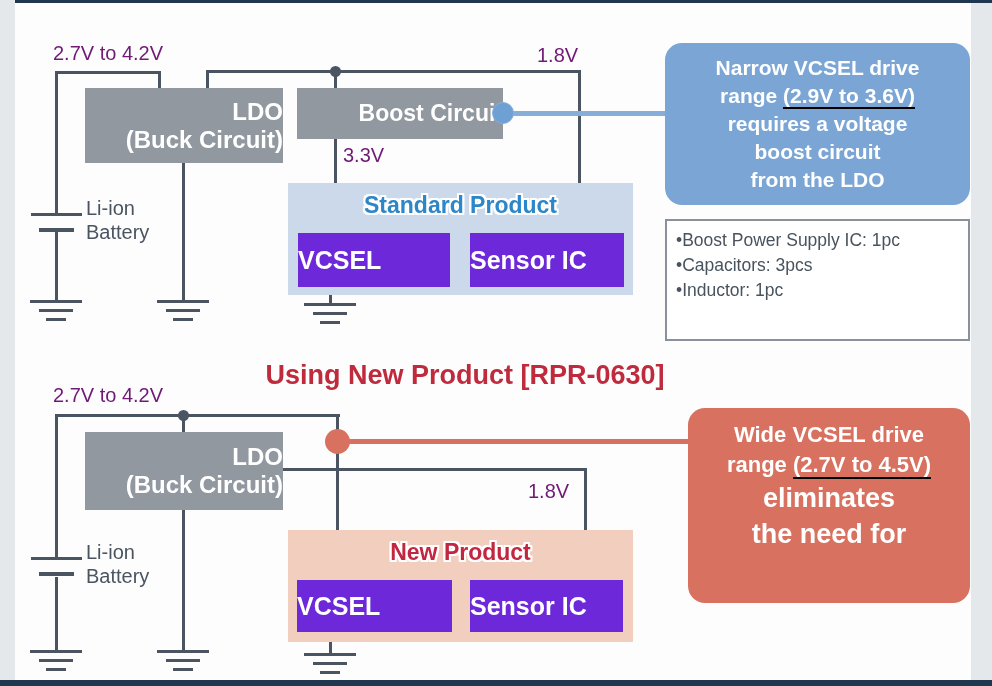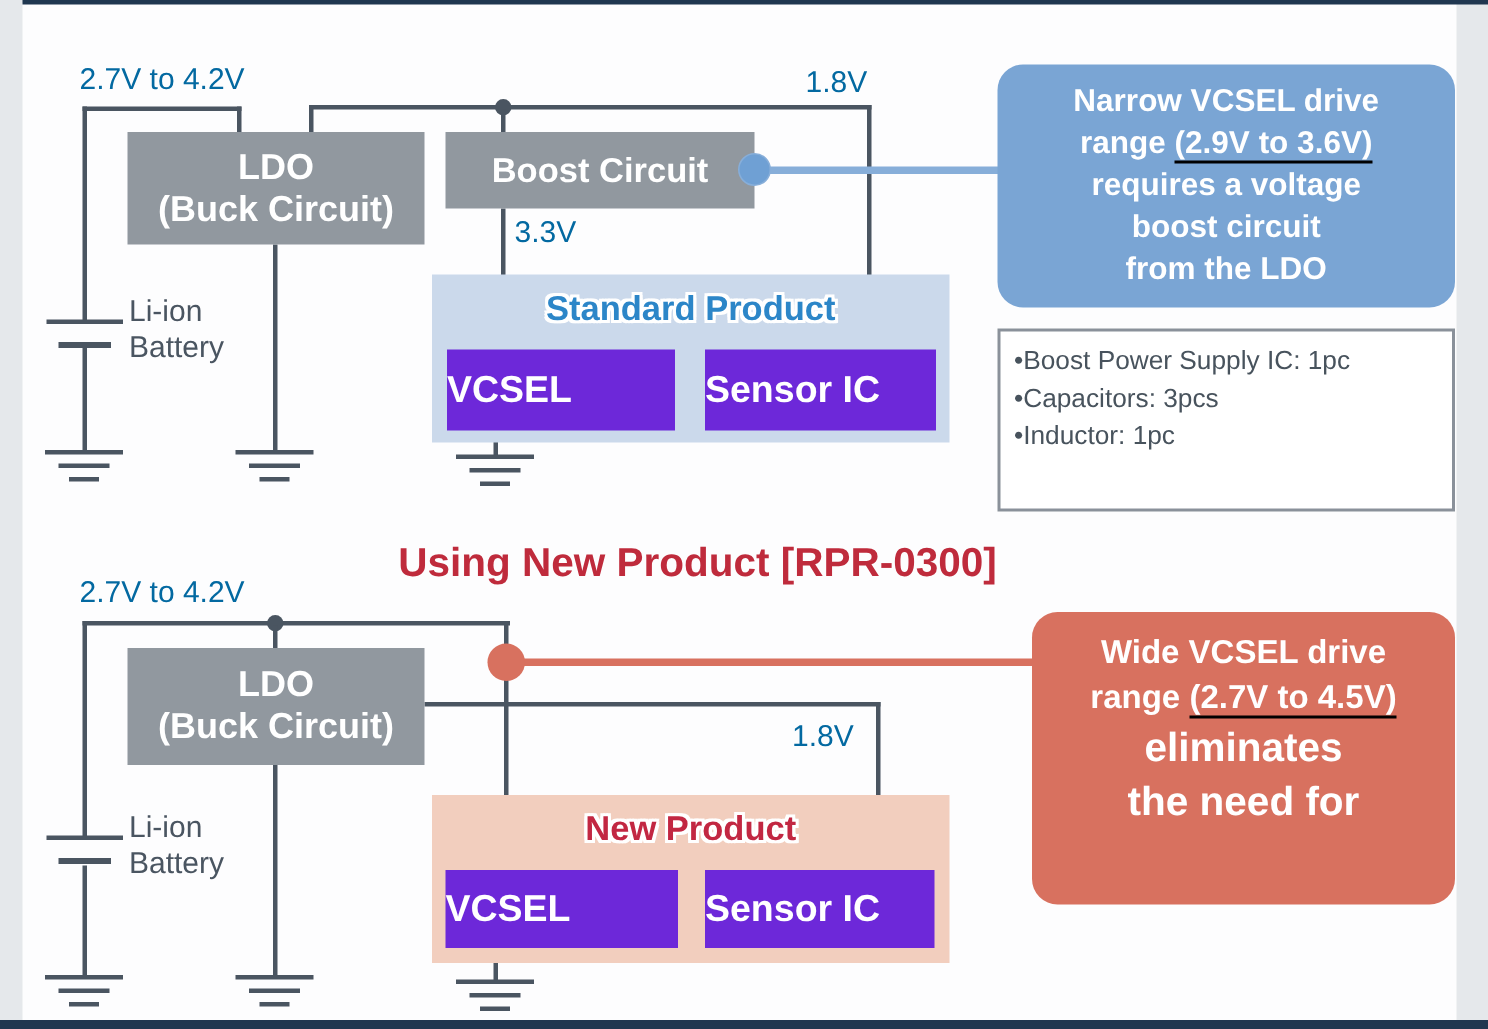--- a/index.html
+++ b/index.html
@@ -13,24 +13,24 @@
   .slide{position:absolute;left:15px;top:2px;width:956px;height:679px;background:#FDFDFE;}
   .bar-top{position:absolute;left:15px;top:0;width:977px;height:3px;background:#203750;}
   .bar-bottom{position:absolute;left:0;top:680px;width:992px;height:6px;background:#203750;}
   .wire{position:absolute;background:#4A5561;}
   .dot{position:absolute;background:#4A5561;border-radius:50%;width:11px;height:11px;}
 
   .sec-title{position:absolute;text-align:center;font-weight:bold;font-size:27px;letter-spacing:0px;}
   .t-blue{color:#2B7CBE;}
   .t-red{color:#BF2B3C;}
 
-  .vlabel{position:absolute;color:#0369a1;font-size:20px;white-space:nowrap;}
+  .vlabel{position:absolute;color:#701a75;font-size:20px;white-space:nowrap;}
 
   .block-gray{position:absolute;background:#91989F;color:#FFFFFF;font-weight:bold;
-    display:flex;flex-direction:column;align-items:center;justify-content:center;
+    display:flex;flex-direction:column;align-items:flex-end;justify-content:center;
     text-align:center;line-height:1.15;}
   .block-dark{position:absolute;background:#6d28d9;color:#FFFFFF;font-weight:bold;
     display:flex;align-items:center;justify-content:flex-start;font-size:25px;}
 
   .panel{position:absolute;}
   .panel-blue{background:#CBD9EB;}
   .panel-salmon{background:#F2CEBE;}
   .panel-label{position:absolute;left:0;width:100%;text-align:center;font-weight:bold;font-size:23px;
     text-shadow:-2px -2px 0 #fff,2px -2px 0 #fff,-2px 2px 0 #fff,2px 2px 0 #fff,0 -2px 0 #fff,0 2px 0 #fff,-2px 0 0 #fff,2px 0 0 #fff;}
   .pl-blue{color:#2C86C8;}
@@ -139,21 +139,21 @@
     <div class="co-line">boost circuit</div>
     <div class="co-line">from the LDO</div>
   </div>
 
   <div class="comp-box" style="left:665px;top:219px;width:305px;height:122px;">
     <div class="comp-item"><span>•</span><span>Boost Power Supply IC: 1pc</span></div>
     <div class="comp-item"><span>•</span><span>Capacitors: 3pcs</span></div>
     <div class="comp-item"><span>•</span><span>Inductor: 1pc</span></div>
   </div>
 
-  <div class="sec-title t-red" style="left:225px;top:360px;width:480px;">Using New Product [RPR-0300]</div>
+  <div class="sec-title t-red" style="left:225px;top:360px;width:480px;">Using New Product [RPR-0630]</div>
 
   <div class="vlabel" style="left:53px;top:384px;">2.7V to 4.2V</div>
   <div class="vlabel" style="left:528px;top:480px;">1.8V</div>
 
   <div class="wire" style="left:55px;top:414px;width:3px;height:144px;"></div>
   <div class="wire" style="left:55px;top:414px;width:285px;height:3px;"></div>
   <div class="dot" style="left:178px;top:410px;"></div>
   <div class="wire" style="left:182px;top:417px;width:3px;height:15px;"></div>
   <div class="wire" style="left:336px;top:414px;width:3px;height:166px;"></div>
   <div class="wire" style="left:283px;top:468px;width:304px;height:3px;"></div>

